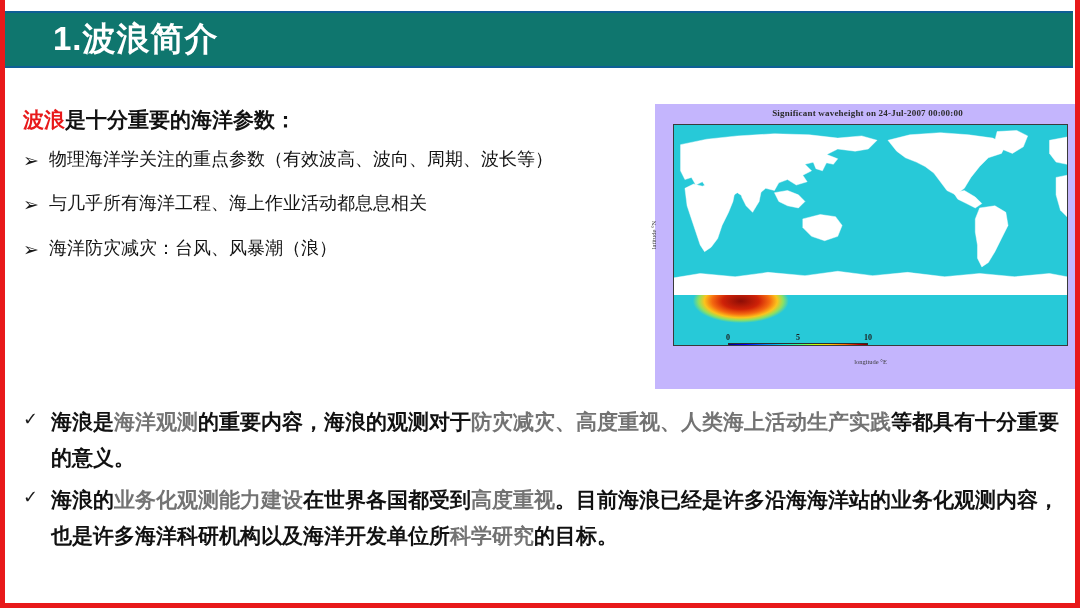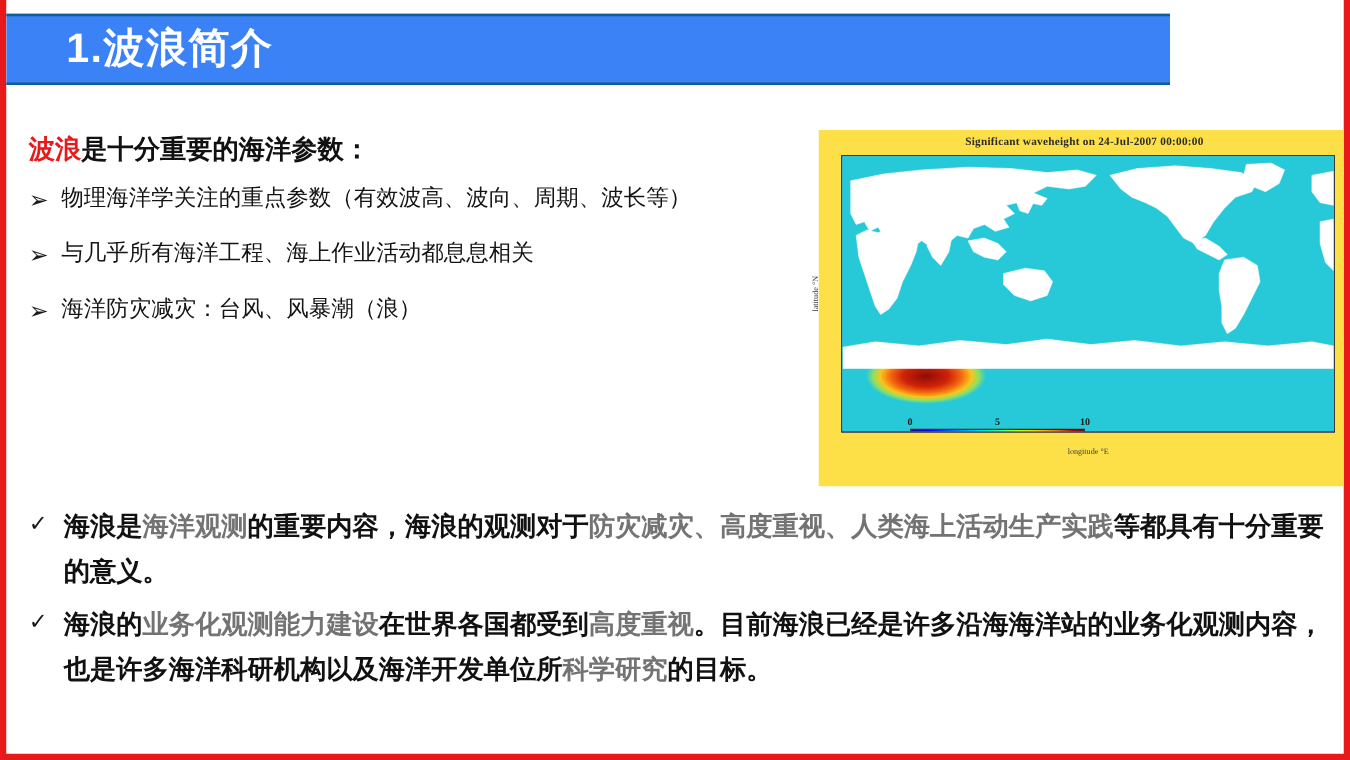--- a/index.html
+++ b/index.html
@@ -21,23 +21,23 @@
     border-right: 5px solid #e8191a;
     border-bottom: 5px solid #e8191a;
     overflow: hidden;
   }
 
   
   #title-bar {
     position: absolute;
     left: 0px;
     top: 11px;
-    width: 931px;
+    width: 1068px;
     height: 57px;
-    background: #3b82f6;
+    background: #0f766e;
     border-top: 2px solid #0e5f96;
     border-bottom: 2px solid #0e5f96;
     box-sizing: border-box;
   }
   #title-text {
     position: absolute;
     left: 48px;
     top: 50%;
     transform: translateY(-52%);
     color: #ffffff;
@@ -85,21 +85,21 @@
     font-family: Liberation Mono, monospace;
   }
 
   
   #figure {
     position: absolute;
     left: 650px;
     top: 104px;
     width: 425px;
     height: 285px;
-    background: #fde047;
+    background: #c4b5fd;
   }
   #fig-title {
     position: absolute;
     left: 0;
     right: 0;
     top: 4px;
     text-align: center;
     font-family: "Liberation Serif", "DejaVu Serif", serif;
     font-weight: bold;
     font-size: 9px;

